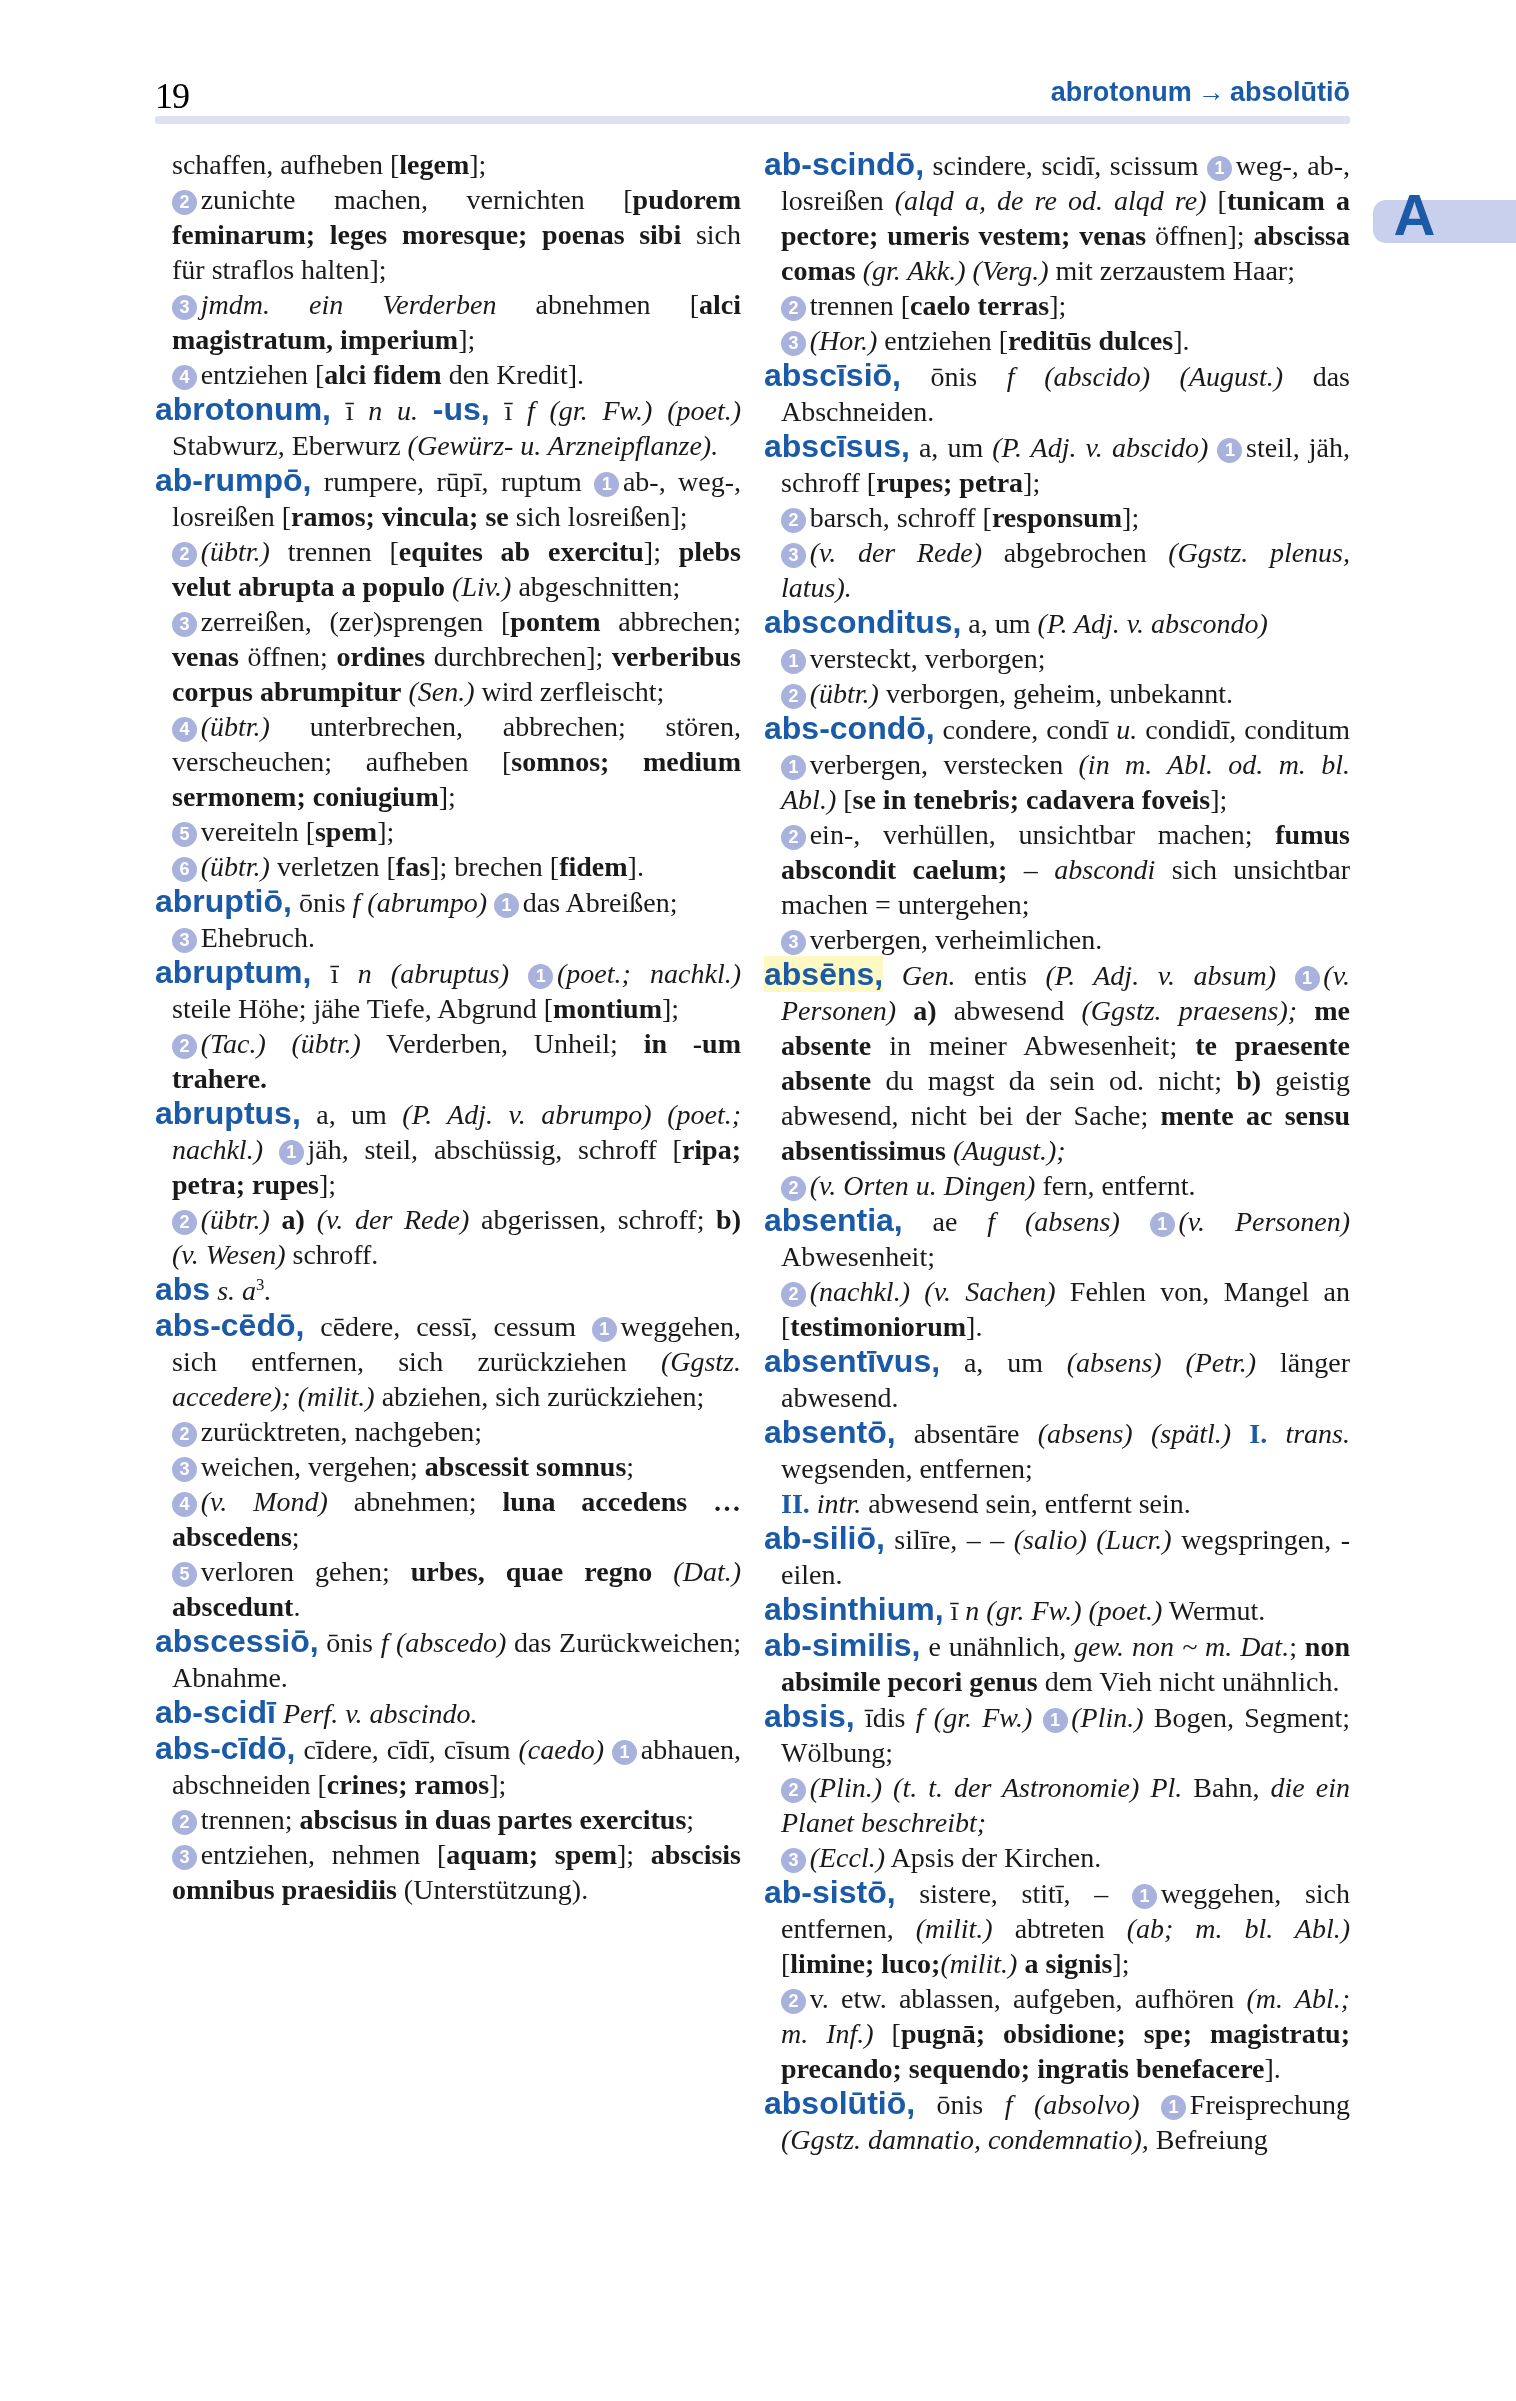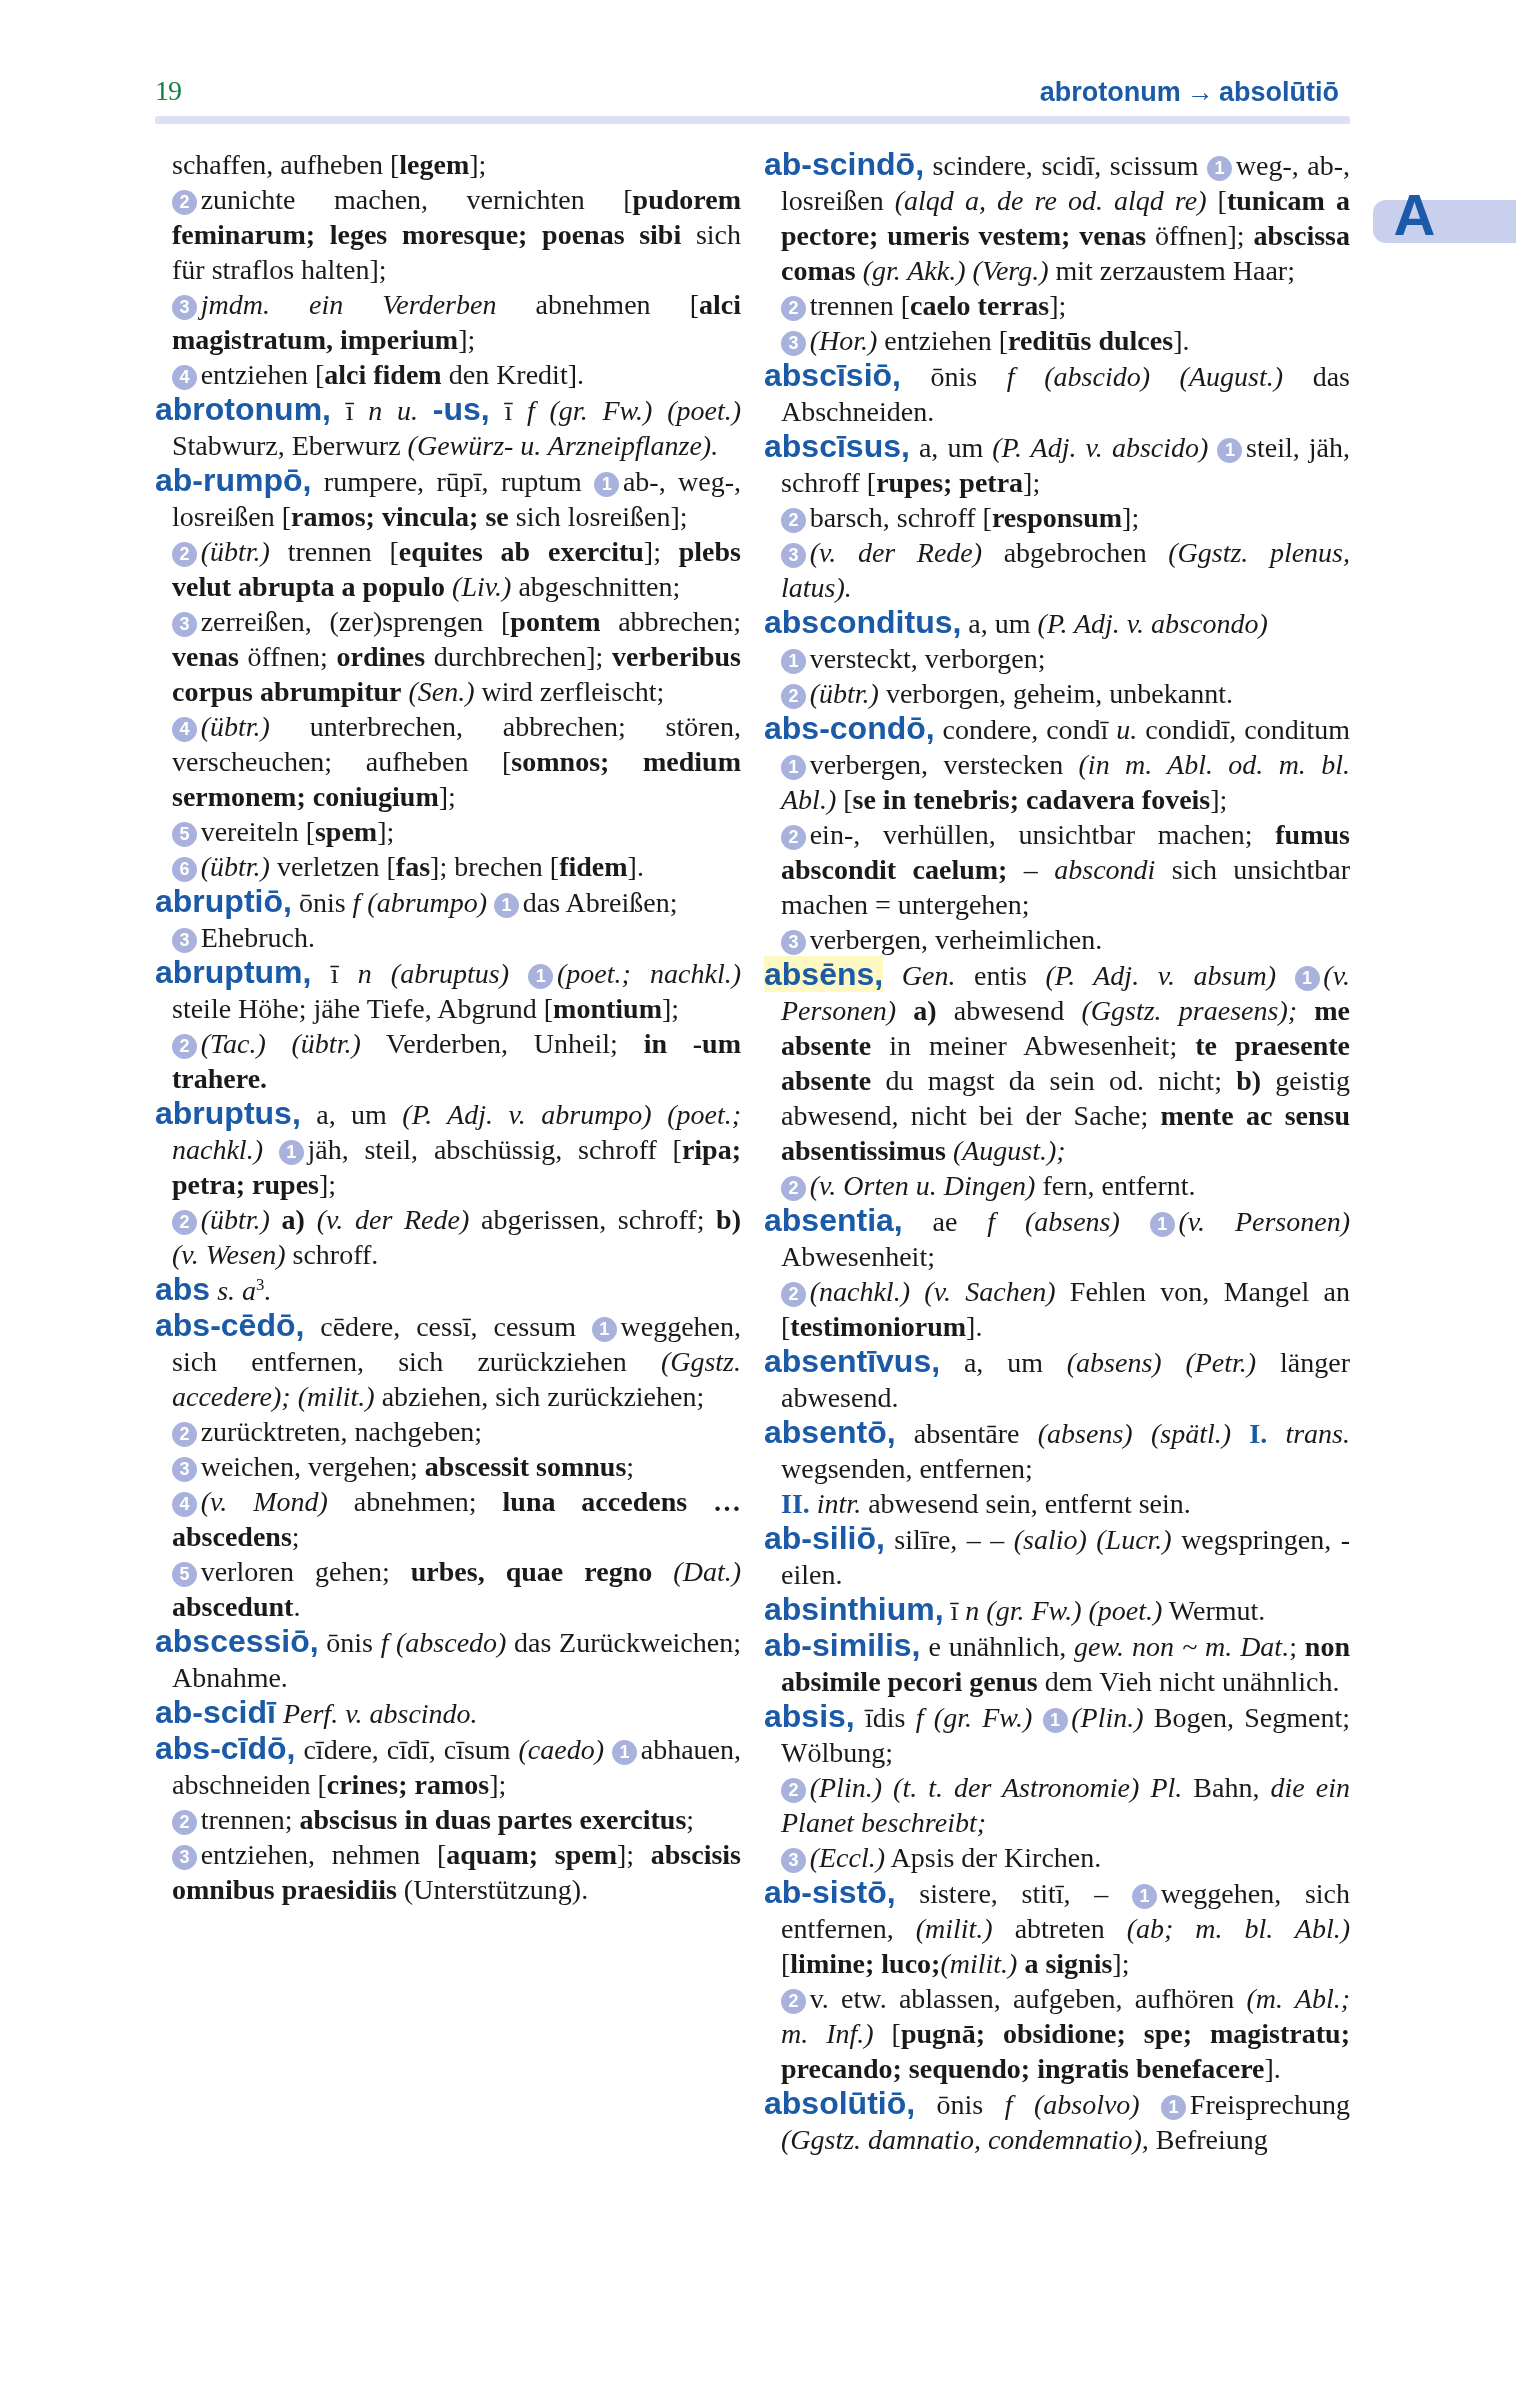--- a/index.html
+++ b/index.html
@@ -1,20 +1,20 @@
 <!DOCTYPE html>
 <html style="font-size:15px"><head>
 <meta charset="utf-8">
 <style>
   html, body { margin: 0; padding: 0; background: #ffffff; }
   body { width: 1517px; height: 2401px; position: relative; overflow: hidden;
          font-family: "Liberation Serif", "DejaVu Serif", serif; color: #1a1a1a; }
-  .page-number { position: absolute; left: 155px; top: 75px; font-size: 28px;
-                 font-family: "Liberation Serif", serif; color: #15803d; letter-spacing: -0.9px; }
-  .running-head { position: absolute; right: 178px; top: 77px; font-size: 27px; font-weight: bold;
+  .page-number { position: absolute; left: 155px; top: 75px; font-size: 36px;
+                 font-family: "Liberation Serif", serif; color: #000000; letter-spacing: -0.9px; }
+  .running-head { position: absolute; right: 167px; top: 77px; font-size: 27px; font-weight: bold;
                   font-family: "Liberation Sans", "DejaVu Sans", sans-serif; color: #1a5aa6; text-align: right; }
   .running-head .arrow { font-weight: normal; margin: 0 5.6px; }
   .head-rule { position: absolute; left: 155px; top: 116px; width: 1195px; height: 8.4px;
                background: #dde2f3; border-radius: 2.8px; }
   .letter-tab { position: absolute; left: 1373px; top: 200px; width: 159px; height: 43px;
                 background: #c9d0ed; border-radius: 13px 0 0 13px; }
   .letter-tab span { position: absolute; left: 20.6px; top: -19px; font-size: 58px; font-weight: bold;
                      font-family: "Liberation Sans", "DejaVu Sans", sans-serif; color: #1a5aa6; }
   .column { position: absolute; top: 147px; width: 586px; font-size: 28px; line-height: 35px;
             text-align: justify; }

